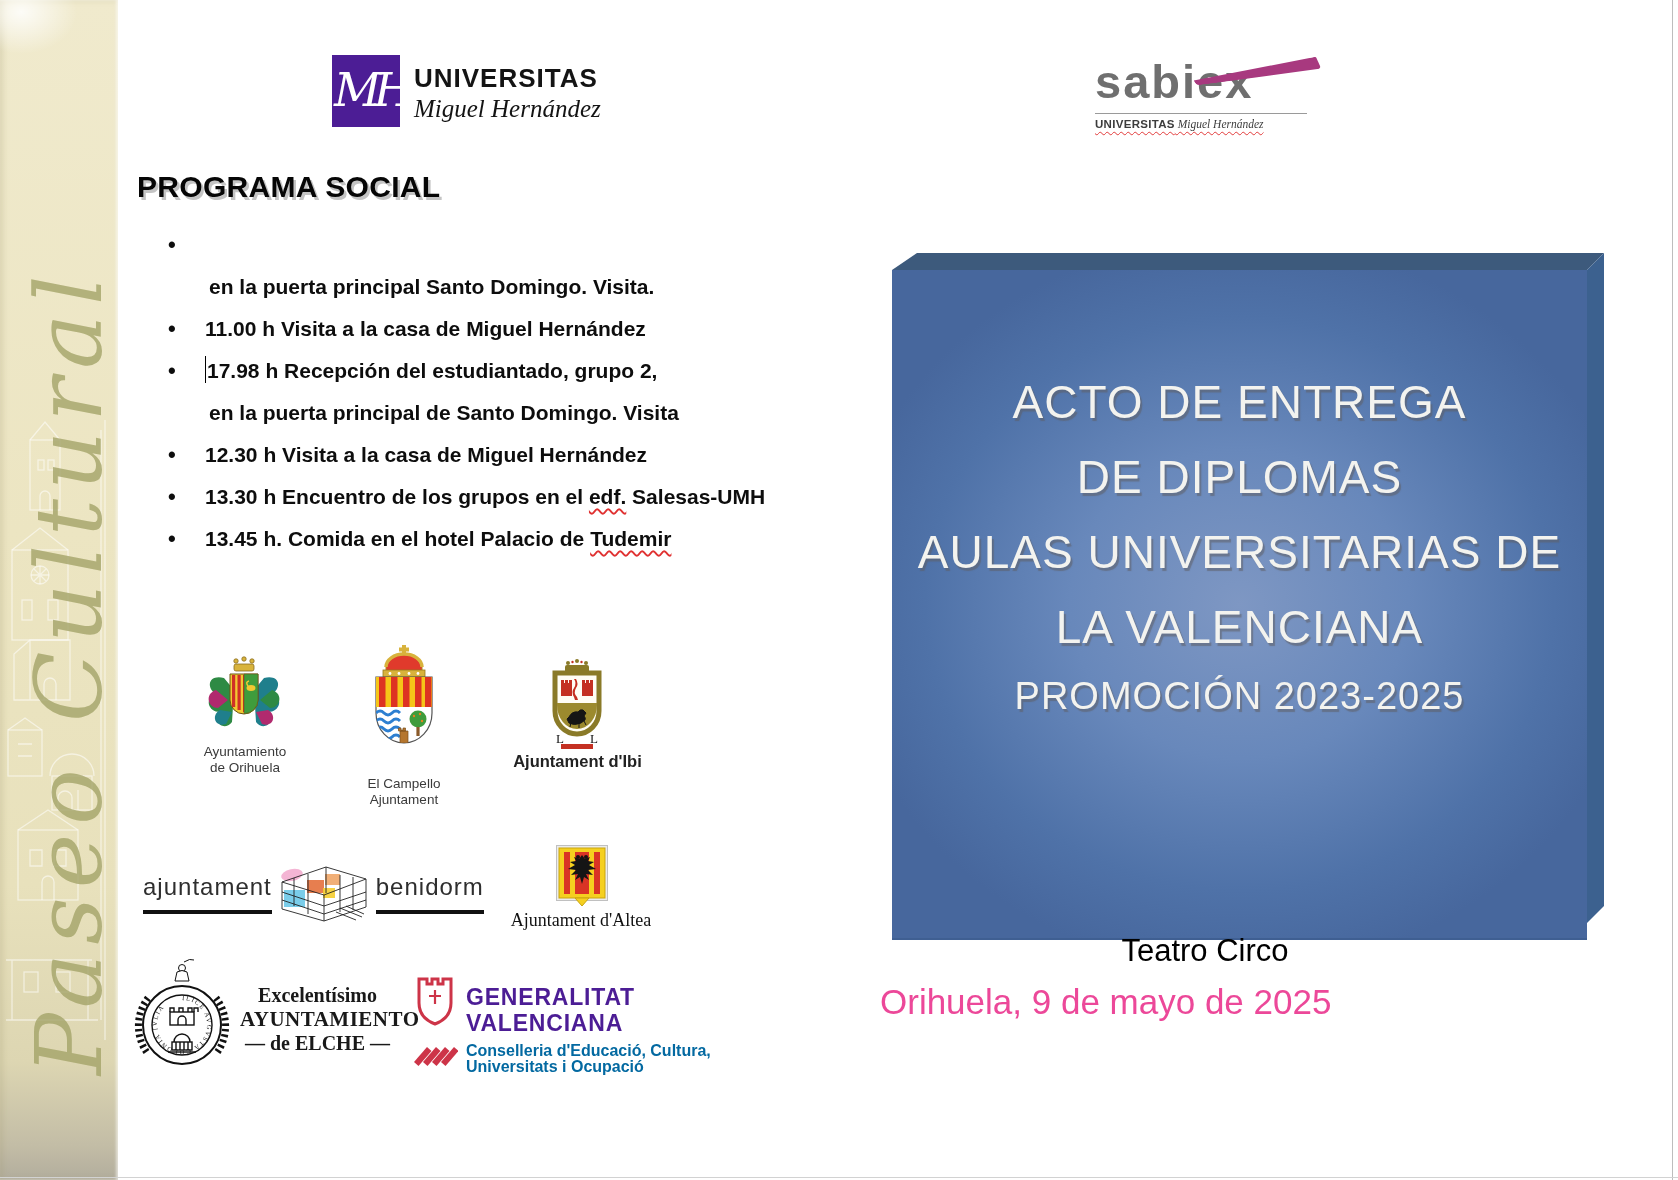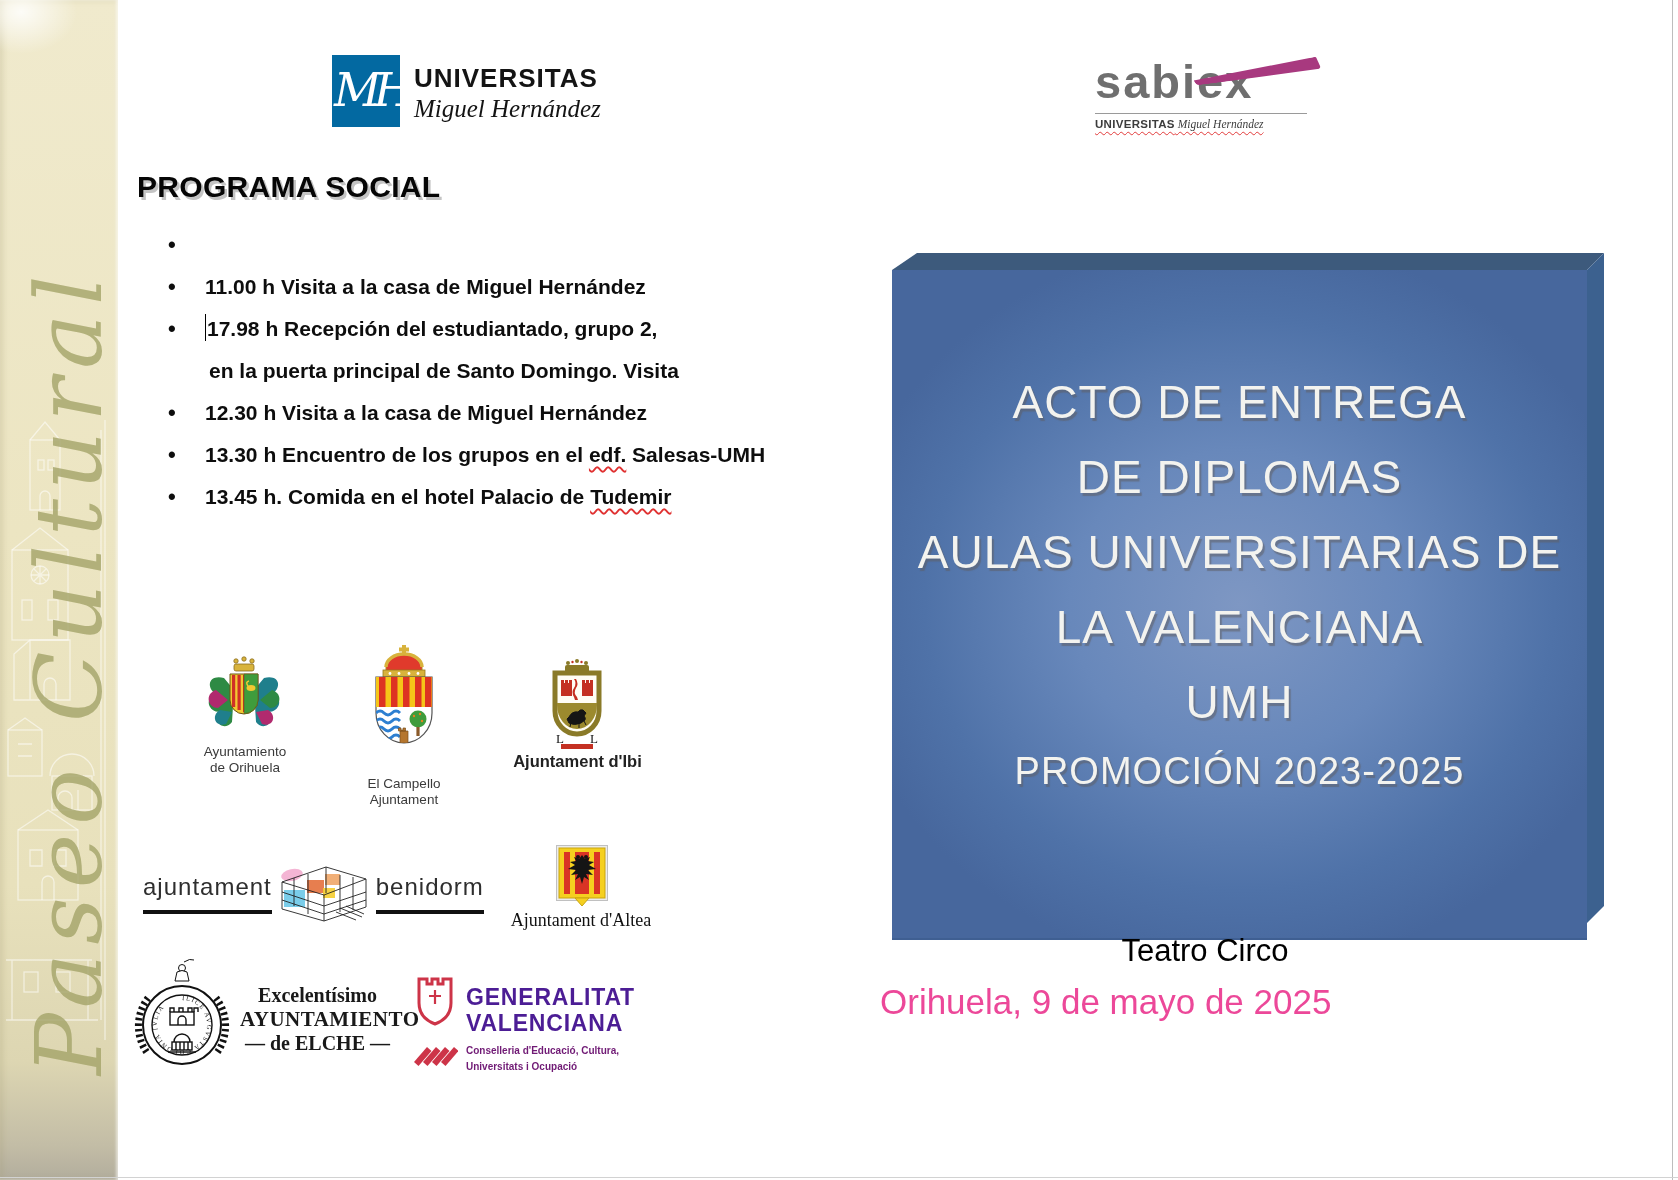--- a/index.html
+++ b/index.html
@@ -16,21 +16,21 @@
     font-family:"DejaVu Serif", serif; font-style:italic; font-size:92px; letter-spacing:9px;
     color:#a4a469; opacity:.8; white-space:nowrap; }
   .strip-art { position:absolute; left:0; top:400px; }
 
   
   .edge-right { position:absolute; left:1672px; top:0; width:1px; height:1180px; background:#bdbdbd; }
   .edge-bottom { position:absolute; left:0; top:1177px; width:1678px; height:1px; background:#d2d2d2; }
 
   
   .umh { position:absolute; left:332px; top:55px; display:flex; align-items:flex-start; }
-  .umh-mark { width:68px; height:72px; background:#0369a1; position:relative; }
+  .umh-mark { width:68px; height:72px; background:#4c1d95; position:relative; }
   .umh-mark span { position:absolute; left:2px; top:8px; font-family:"DejaVu Serif",serif; font-style:italic;
     font-size:46px; color:#ffffff; letter-spacing:-7px; }
   .umh-text { margin-left:14px; padding-top:8px; color:#141414; }
   .umh-text .l1 { font-size:26px; font-weight:bold; letter-spacing:1px; }
   .umh-text .l2 { font-family:"Liberation Serif",serif; font-style:italic; font-size:25px; margin-top:1px; }
 
   
   .sabiex { position:absolute; left:1095px; top:58px; width:215px; }
   .sabiex .word { font-size:47px; color:#6f6f6f; letter-spacing:2px; font-weight:bold; line-height:1; }
   .sabiex .swoosh { position:absolute; left:98px; top:6px; width:128px; height:14px; background:#a8397f;
@@ -60,21 +60,21 @@
   .cap-ibi { font-size:16.5px; font-weight:bold; color:#222; }
   .cap-altea { font-family:"Liberation Serif",serif; font-size:18px; color:#111; }
   .benidorm-row { position:absolute; left:143px; top:862px; display:flex; align-items:center; }
   .benidorm-word { font-size:24px; color:#2e2e2e; letter-spacing:1px; padding-bottom:9px;
     border-bottom:4px solid #111; }
   .elche-text { text-align:center; font-family:"Liberation Serif",serif; color:#191919; }
   .elche-text .e1 { font-size:20px; font-weight:bold; }
   .elche-text .e2 { font-size:21px; font-weight:bold; letter-spacing:.5px; }
   .elche-text .e3 { font-size:20px; font-weight:bold; }
   .gv-text .g1 { font-size:23px; font-weight:bold; color:#4c1d95; letter-spacing:.8px; line-height:26px; }
-  .gv-text .g2 { font-size:10px; font-weight:bold; color:#701a75; line-height:16px; }
+  .gv-text .g2 { font-size:16px; font-weight:bold; color:#0369a1; line-height:16px; }
   .gv-text .g2.first { margin-top:7px; }
 
   
   .panel { position:absolute; left:892px; top:253px; width:712px; height:548px; }
   .panel .top-face { position:absolute; left:0; top:0; width:712px; height:17px; background:#3d5a7c;
     clip-path:polygon(25px 0, 712px 0, 695px 17px, 0 17px); }
   .panel .right-face { position:absolute; left:0; top:0; width:712px; height:687px; background:#3c618f;
     clip-path:polygon(695px 17px, 712px 0, 712px 653px, 695px 670px); }
   .panel .face { position:absolute; left:0; top:17px; width:695px; height:670px;
     background:radial-gradient(58% 55% at 50% 50%, #7e97c3 0%, #6888bb 42%, #4f72a8 78%, #47679d 100%);
@@ -141,20 +141,21 @@
     <div class="swoosh"></div>
     <div class="word">sabiex</div>
     <div class="rule"></div>
     <div class="sub"><b>UNIVERSITAS</b><i> Miguel Hernández</i></div>
   </div>
 
   <div class="prog-title">PROGRAMA SOCIAL</div>
   <ul class="prog-list" id="program-list">
       <li>
         <div class="p-row"><span class="bullet">•</span></div>
+        <div class="p-row cont"><span>en la puerta principal Santo Domingo. Visita.</span></div>
       </li>
       <li>
         <div class="p-row"><span class="bullet">•</span><span>11.00 h Visita a la casa de Miguel Hernández</span></div>
       </li>
       <li>
         <div class="p-row"><span class="bullet">•</span><span class="caret"></span><span>17.98 h Recepción del estudiantado, grupo 2,</span></div>
         <div class="p-row cont"><span>en la puerta principal de Santo Domingo. Visita</span></div>
       </li>
       <li>
         <div class="p-row"><span class="bullet">•</span><span>12.30 h Visita a la casa de Miguel Hernández</span></div>
@@ -352,21 +353,20 @@
 
   <div class="panel">
     <div class="top-face"></div>
     <div class="right-face"></div>
     <div class="face"></div>
     <div class="panel-lines" id="panel-lines">
         <div class="panel-line">ACTO DE ENTREGA</div>
         <div class="panel-line">DE DIPLOMAS</div>
         <div class="panel-line">AULAS UNIVERSITARIAS DE</div>
         <div class="panel-line">LA VALENCIANA</div>
-        <div class="panel-line">UMH</div>
         <div class="panel-line small">PROMOCIÓN 2023-2025</div>
       </div>
   </div>
 
   <div class="venue">Teatro Circo</div>
   <div class="vdate">Orihuela, 9 de mayo de 2025</div>
 
   <div class="edge-right"></div>
   <div class="edge-bottom"></div>
 </div>

